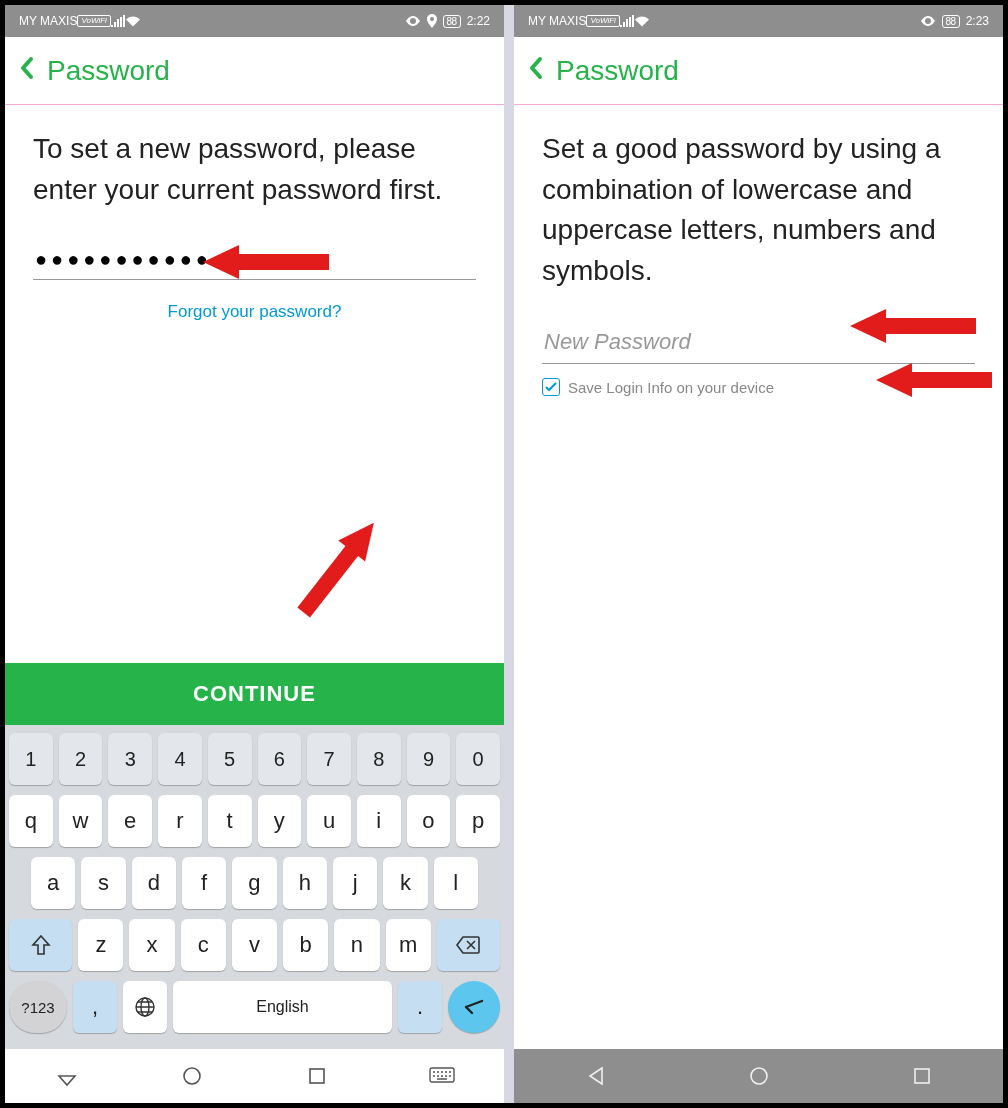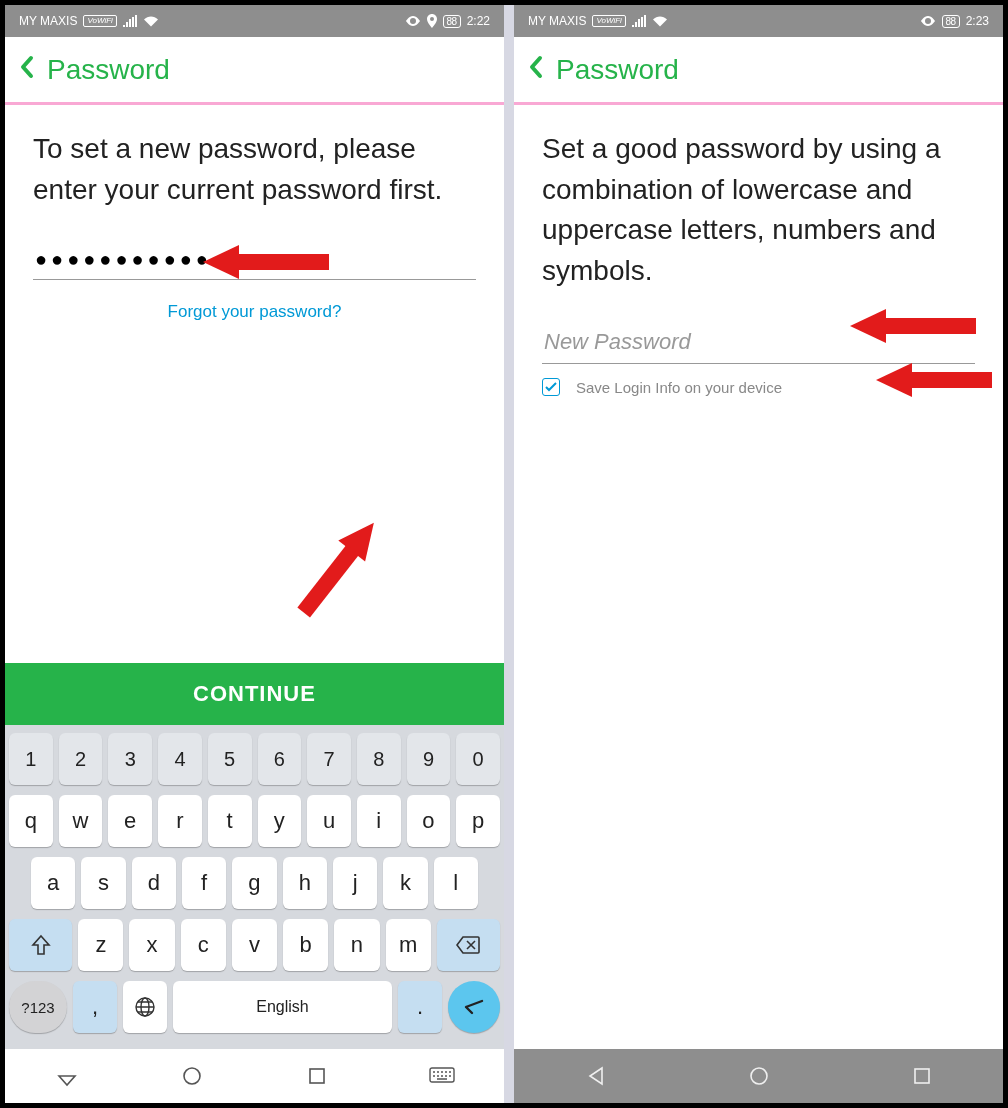--- a/index.html
+++ b/index.html
@@ -29,21 +29,21 @@
   .status-bar {
     height: 32px;
     background: #8e8e8e;
     display: flex;
     align-items: center;
     justify-content: space-between;
     padding: 0 14px;
     color: #fff;
     font-size: 12px;
   }
-  .status-left { display: flex; align-items: center; gap: 6px; }
+  .status-left { display: flex; align-items: center; gap: 0; }
   .status-right { display: flex; align-items: center; gap: 6px; }
   .volte-badge {
     border: 1px solid #fff;
     border-radius: 2px;
     font-size: 8px;
     padding: 0 3px;
     line-height: 10px;
     font-style: italic;
   }
   .signal-icon, .wifi-icon, .eye-icon, .pin-icon {
@@ -54,21 +54,21 @@
     border-radius: 3px;
     font-size: 10px;
     padding: 0 3px;
     letter-spacing: -0.5px;
   }
   .header {
     height: 68px;
     display: flex;
     align-items: center;
     padding: 0 14px;
-    border-bottom: 3px solid #f9a8d4;
+    border-bottom: 1px solid #f9a8d4;
   }
   .back-chevron {
     color: #26b34a;
     font-size: 28px;
     margin-right: 12px;
   }
   .header-title {
     color: #26b34a;
     font-size: 28px;
     font-weight: 400;
@@ -99,21 +99,21 @@
   }
   .forgot-link {
     text-align: center;
     color: #0099d6;
     font-size: 17px;
     margin-top: 22px;
   }
   .save-row {
     display: flex;
     align-items: center;
-    gap: 16px;
+    gap: 8px;
     margin-top: 10px;
     font-size: 15px;
     color: #888;
   }
   .checkbox {
     width: 18px; height: 18px;
     border: 1.6px solid #0099d6;
     border-radius: 3px;
     display: flex; align-items: center; justify-content: center;
     color: #0099d6;

